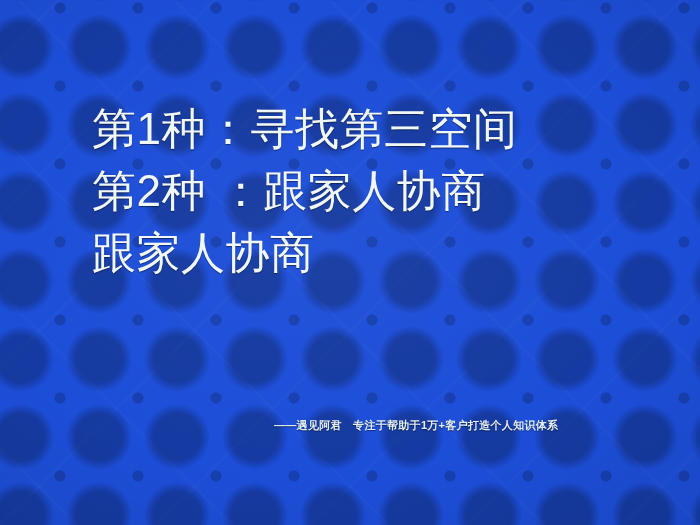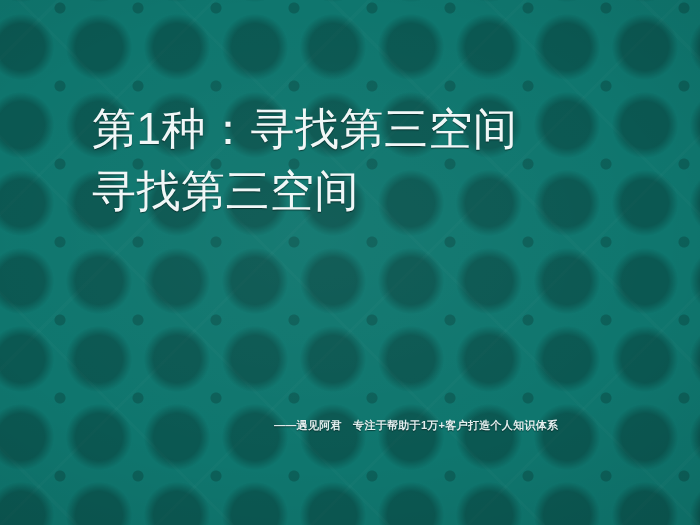--- a/index.html
+++ b/index.html
@@ -10,21 +10,21 @@
     width: 700px;
     height: 525px;
     overflow: hidden;
     font-family: "Liberation Sans", "DejaVu Sans", sans-serif;
   }
 
   #slide {
     position: relative;
     width: 700px;
     height: 525px;
-    background-color: #0f766e;
+    background-color: #1d4ed8;
     overflow: hidden;
   }
 
   
   #pattern-lines {
     position: absolute;
     inset: 0;
     background-image:
       repeating-linear-gradient(45deg,
         rgba(255,255,255,0.000) 0px,
@@ -123,19 +123,20 @@
 <div id="slide">
 
   <div id="pattern-lines"></div>
   <div id="pattern-dots"></div>
   <div id="vignette"></div>
 
   <div id="content">
 
     <div id="headline">
       <div class="headline-line">第1种：寻找第三空间</div>
-      <div class="headline-line">寻找第三空间</div>
+      <div class="headline-line">第2种 ：跟家人协商</div>
+      <div class="headline-line">跟家人协商</div>
     </div>
 
     <div id="footnote">——遇见阿君　专注于帮助于1万+客户打造个人知识体系</div>
 
   </div>
 </div>
 
 </body></html>

